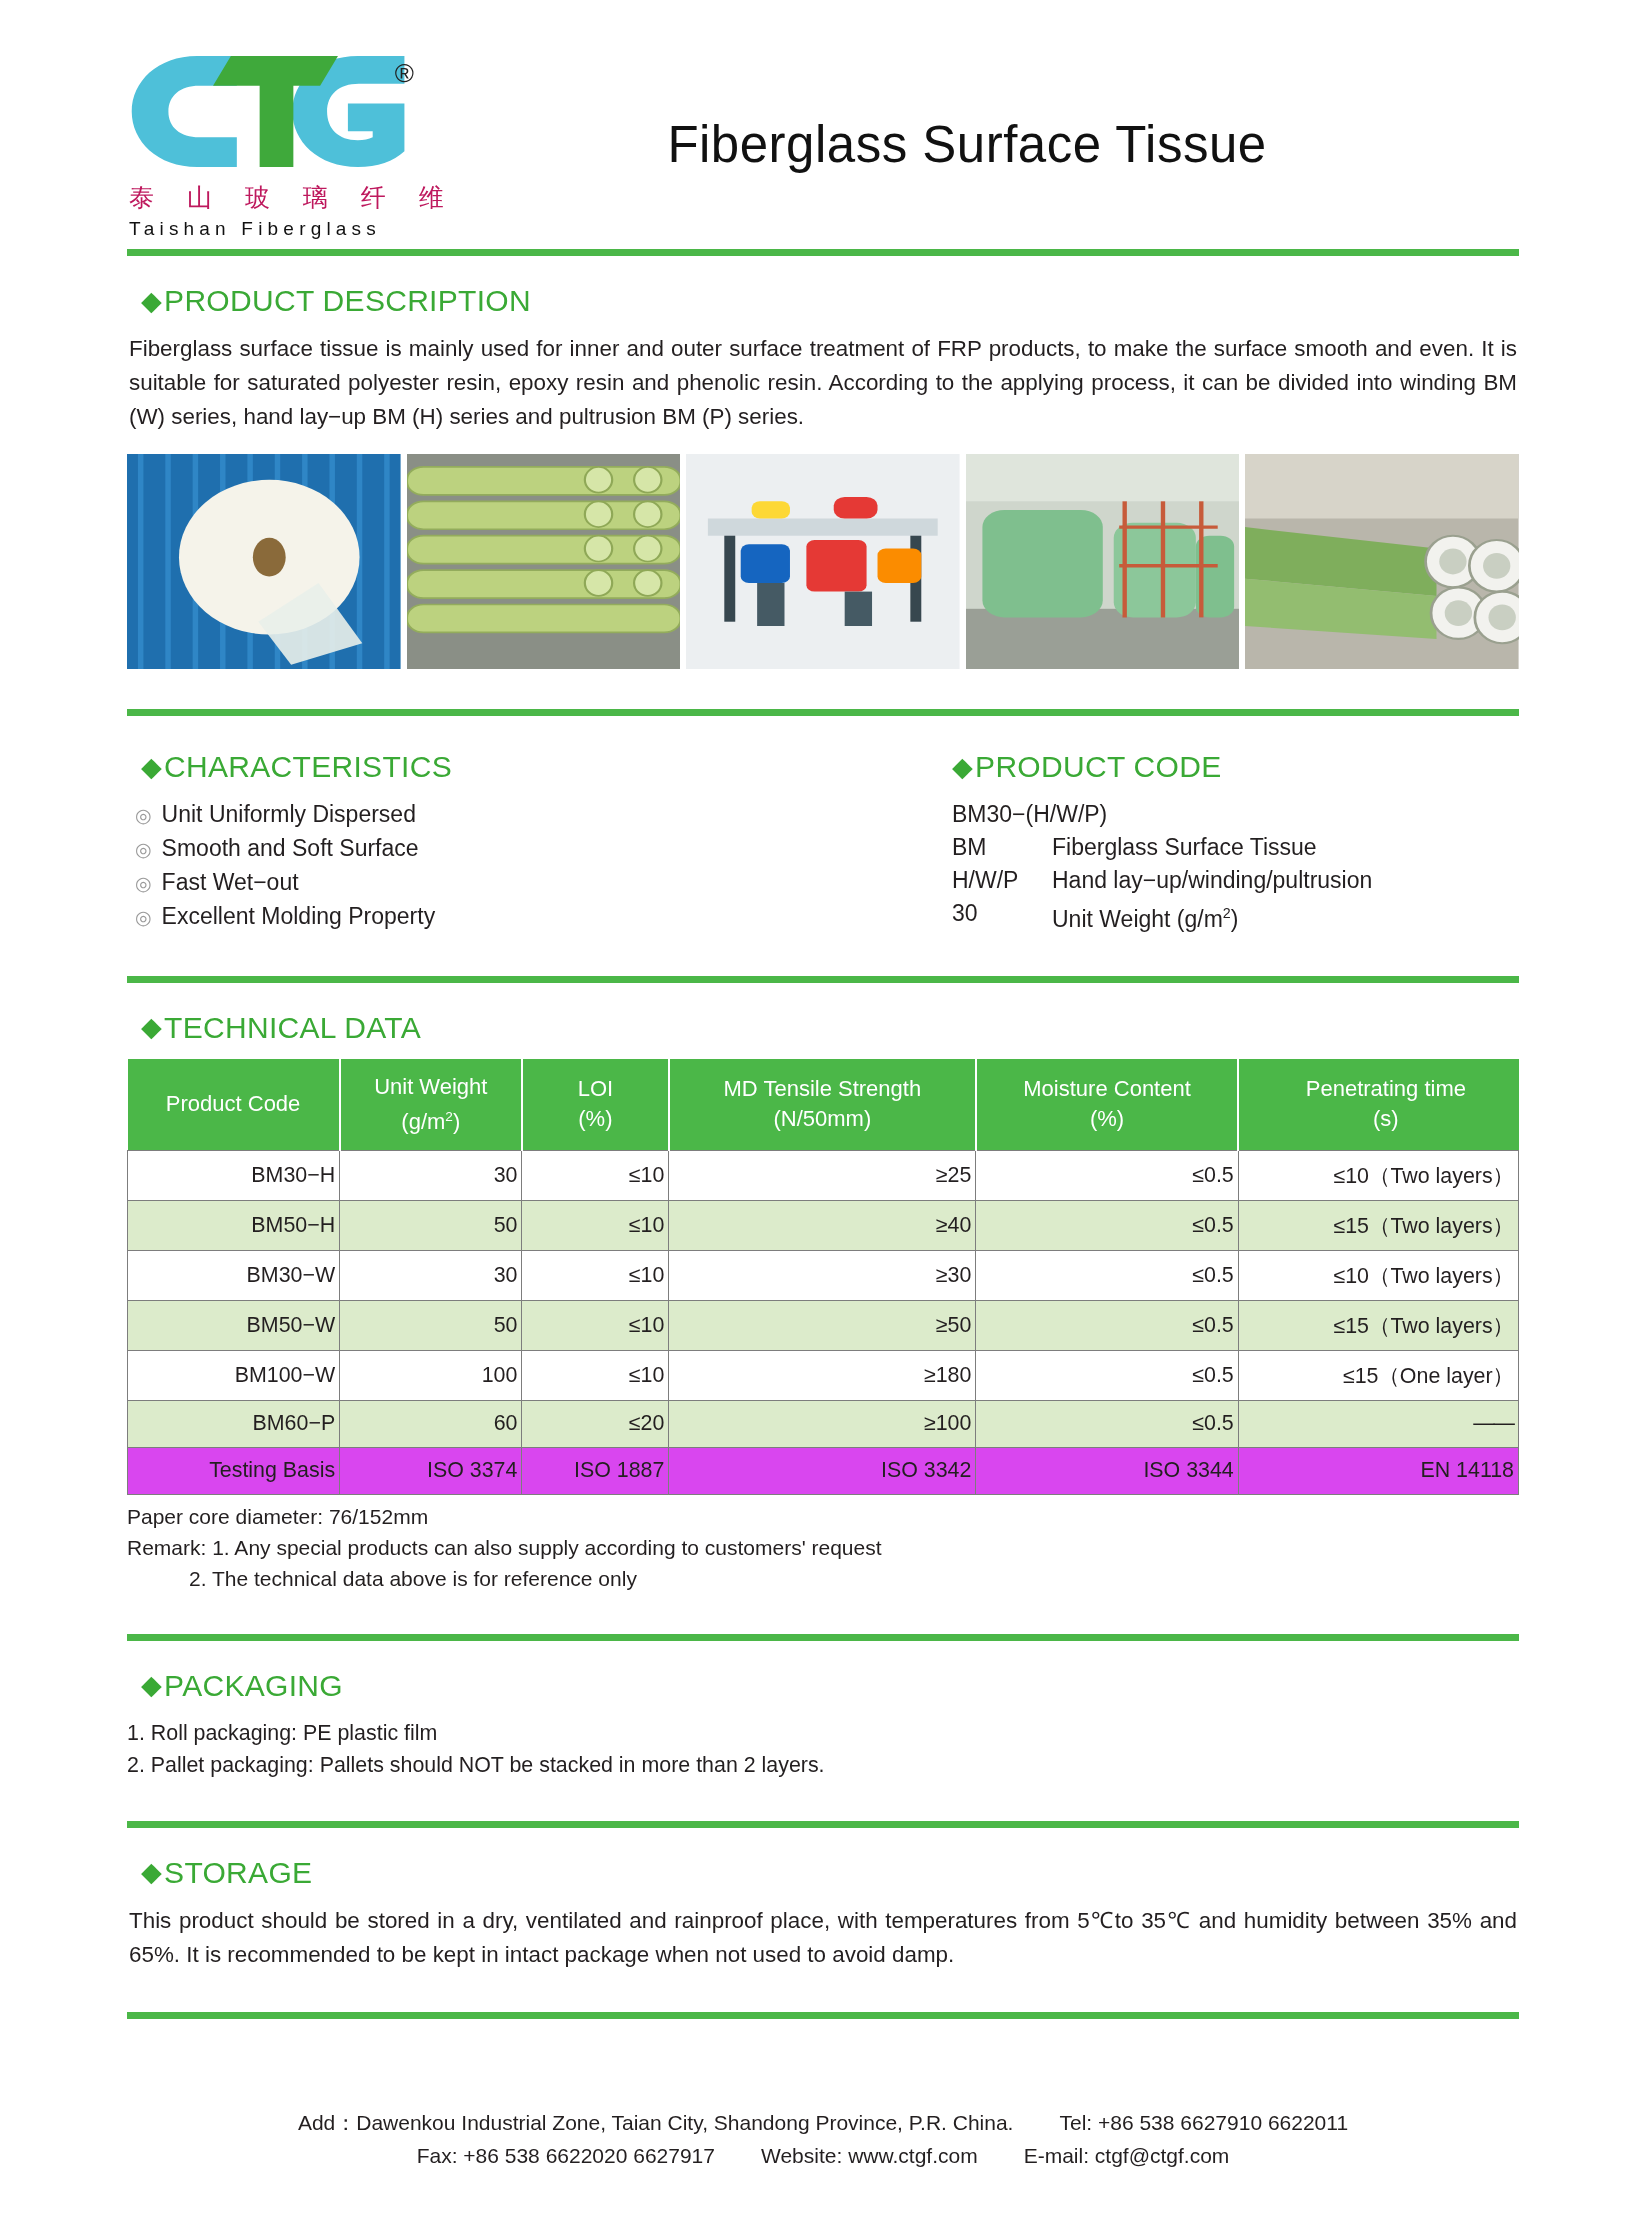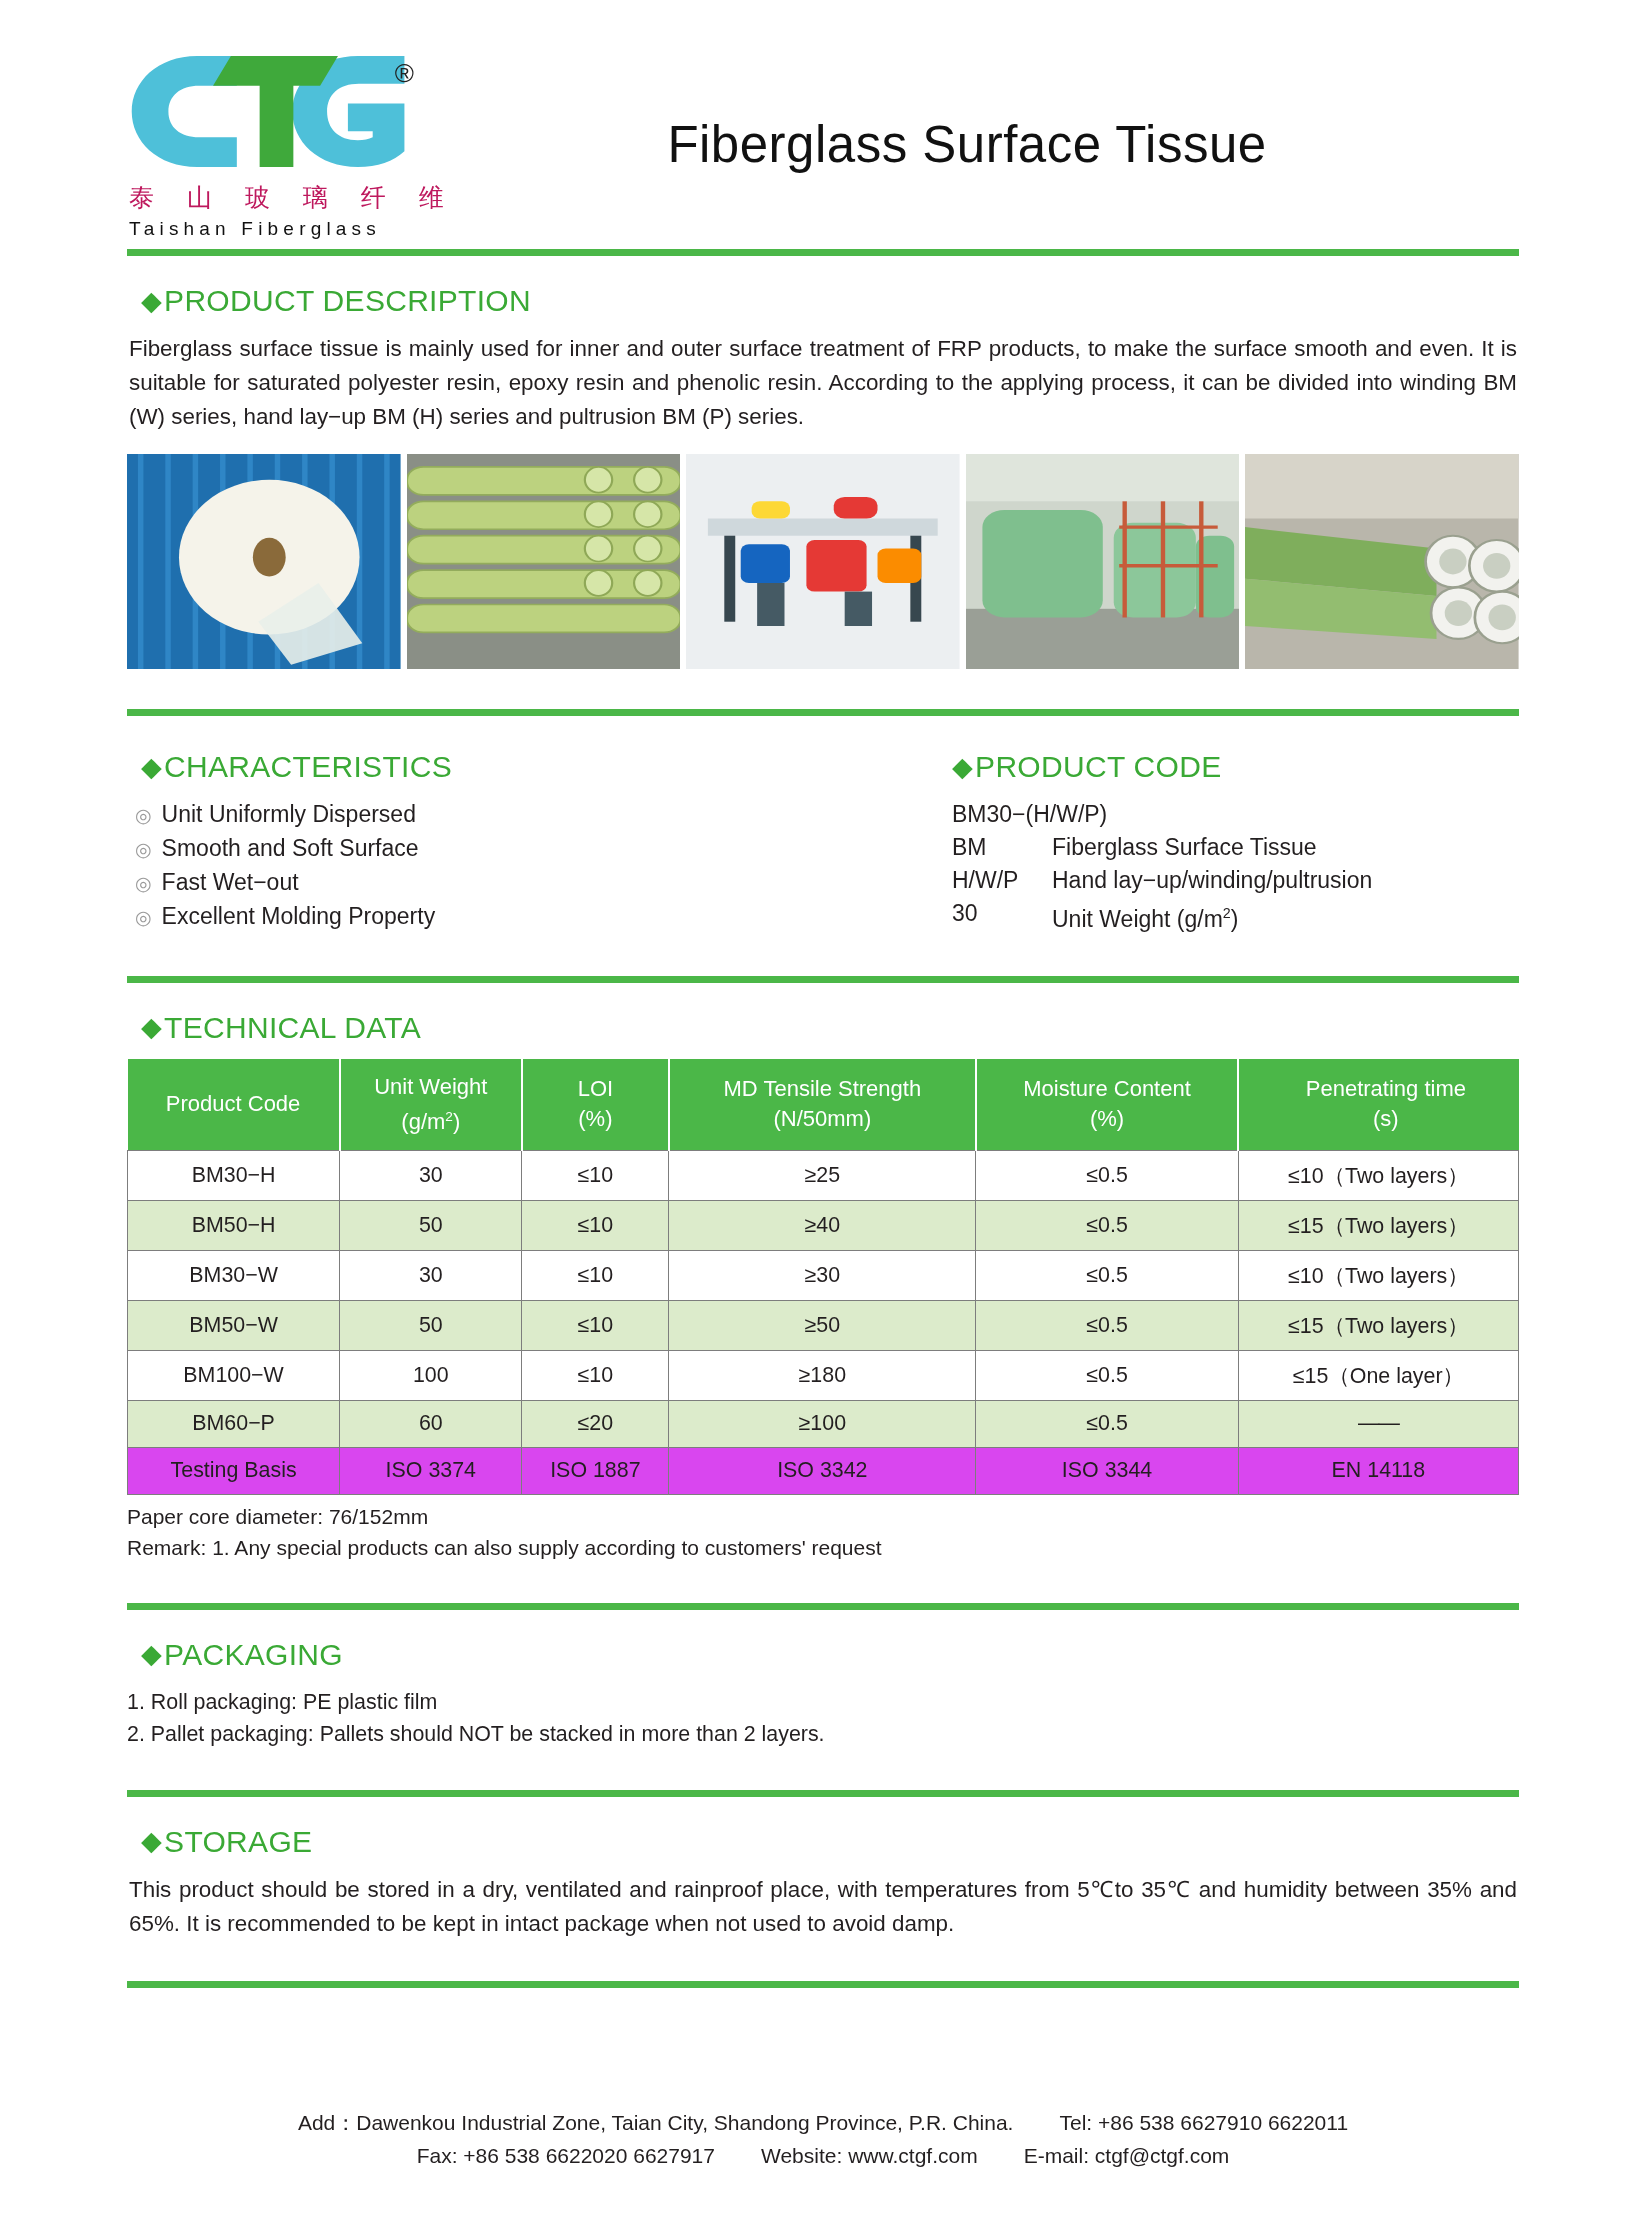--- a/index.html
+++ b/index.html
@@ -75,21 +75,21 @@
 
   
   table { border-collapse: collapse; width: 100%; margin-top: 6px; }
   thead th {
     background: #4bb748; color: #ffffff; font-weight: normal;
     font-size: 22px; line-height: 30px; padding: 13px 4px;
     border-right: 2px solid #ffffff; text-align: center;
   }
   thead th:last-child { border-right: none; padding-left: 18px; }
   tbody td {
-    font-size: 21.4px; text-align: center; padding: 10px 4px;
+    font-size: 21.4px; text-align: right; padding: 10px 4px;
     border: 1px solid #7d7d7d; color: #231f20; height: 47px;
   }
   tbody tr.alt td { background: #dcebcb; }
   tbody tr.basis td { background: #d946ef; }
   .dash { letter-spacing: -1px; }
 
   .note { font-size: 21px; line-height: 31px; color: #231f20; margin-top: 6px; }
   .note .indent { padding-left: 62px; display: block; }
 
   .pk-line { font-size: 21.4px; line-height: 32px; color: #231f20; }
@@ -377,20 +377,21 @@
         <td>ISO 3342</td>
         <td>ISO 3344</td>
         <td>EN 14118</td>
       </tr>
     </tbody>
   </table>
 
   <div class="note">
     <div>Paper core diameter: 76/152mm</div>
     <div>Remark: 1. Any special products can also supply according to customers' request</div>
+    <div class="indent">2. The technical data above is for reference only</div>
   </div>
 
   <div class="spacer-md"></div>
   <div class="rule"></div>
 
   <div class="sec-head">
     <span class="diamond">◆</span>
     <span>PACKAGING</span>
   </div>
   <div>

